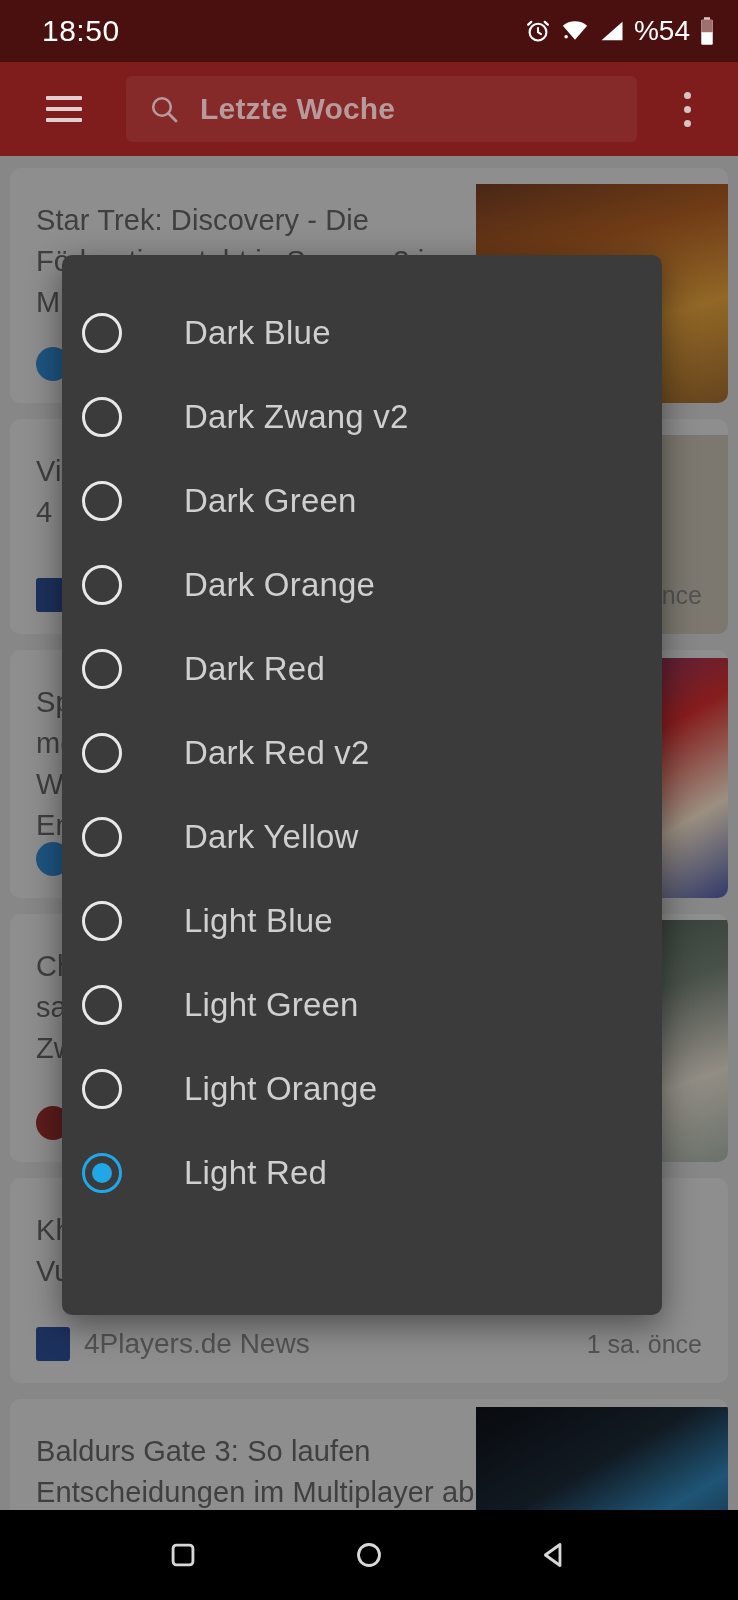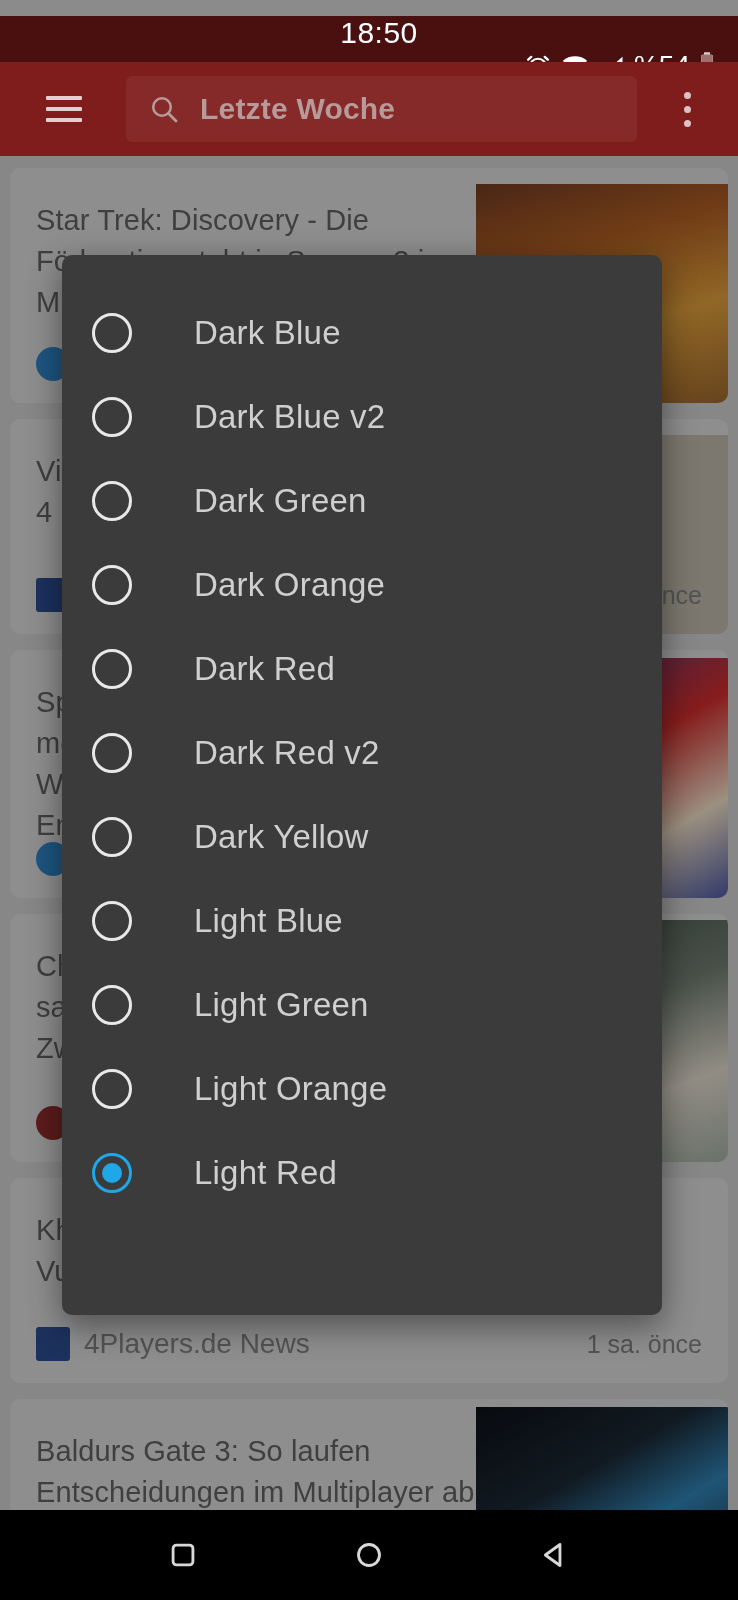--- a/index.html
+++ b/index.html
@@ -11,26 +11,25 @@
   }
   #screen {
     position: relative;
     width: 738px; height: 1600px;
     background: #cfcfcf;
     overflow: hidden;
   }
 
   
   #status-bar {
-    position: absolute; top: 16px; left: 0;
+    position: absolute; top: 0; left: 0;
     width: 738px; height: 62px;
     background: #4a1010;
     display: flex; align-items: center;
     padding: 0 22px 0 42px;
-    flex-direction: column;
   }
   #status-clock {
     color: #fff; font-size: 30px; font-weight: 400;
     letter-spacing: .5px;
   }
   #status-right {
     margin-left: auto;
     display: flex; align-items: center; gap: 8px;
   }
   .sb-ico { display: block; }
@@ -162,21 +161,21 @@
     left: 62px; top: 255px;
     width: 600px; height: 1060px;
     background: #3b3b3b;
     border-radius: 10px;
     box-shadow: 0 10px 34px rgba(0,0,0,.46);
     padding: 36px 0 26px 0;
   }
   .theme-row {
     display: flex; align-items: center;
     height: 84px;
-    padding-left: 30px;
+    padding-left: 20px;
     cursor: default;
   }
   .radio {
     width: 40px; height: 40px;
     border-radius: 50%;
     border: 3px solid #e8e8e8;
     flex: 0 0 auto;
     position: relative;
   }
   .radio.checked {
@@ -330,21 +329,21 @@
     </div>
   </div>
 
   <div id="theme-dialog">
     <div class="theme-row">
       <div class="radio"></div>
       <div class="theme-label">Dark Blue</div>
     </div>
     <div class="theme-row">
       <div class="radio"></div>
-      <div class="theme-label">Dark Blue v2</div>
+      <div class="theme-label">Dark Zwang v2</div>
     </div>
     <div class="theme-row">
       <div class="radio"></div>
       <div class="theme-label">Dark Green</div>
     </div>
     <div class="theme-row">
       <div class="radio"></div>
       <div class="theme-label">Dark Orange</div>
     </div>
     <div class="theme-row">

